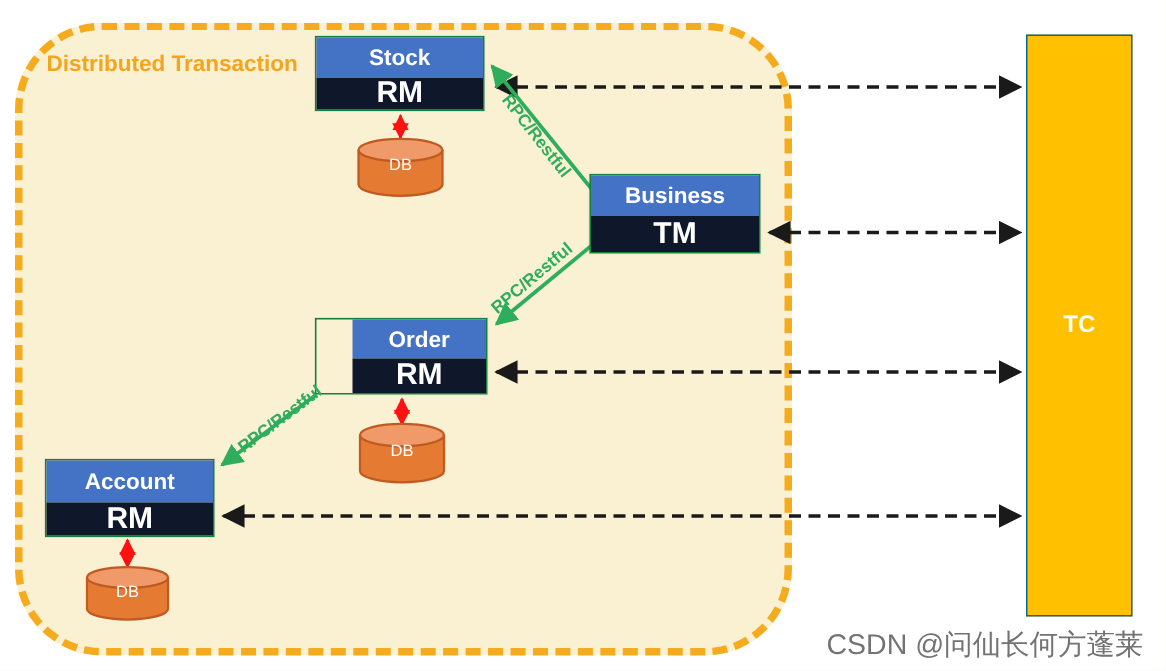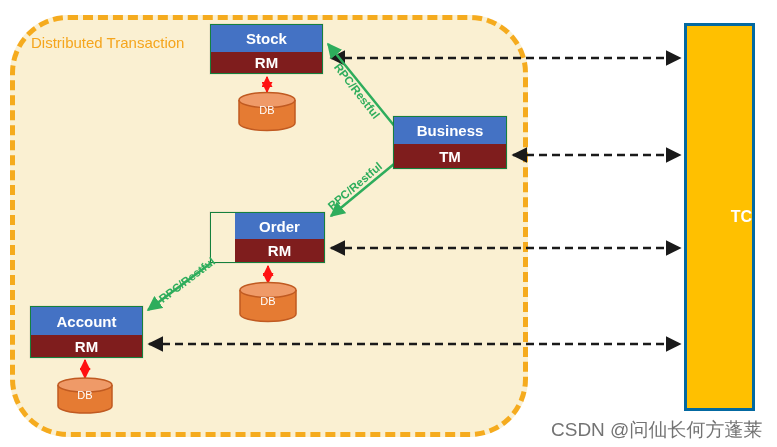--- a/index.html
+++ b/index.html
@@ -1,39 +1,39 @@
 <!DOCTYPE html>
 <html><head>
 <meta charset="utf-8">
 <style>
   html,body{margin:0;padding:0;background:#fff;}
   .canvas{position:relative;width:777px;height:447px;background:#ffffff;overflow:hidden;
           font-family:"Liberation Sans",sans-serif;}
   
   .dt-container{position:absolute;left:10px;top:15px;width:518px;height:422px;
     box-sizing:border-box;border:5px dashed #F5AB1E;border-radius:58px;background:#FAF0D2;}
-  .dt-title{position:absolute;left:31px;top:34px;font-size:15px;font-weight:normal;color:#F5A51D;white-space:nowrap;}
+  .dt-title{position:absolute;left:31px;top:34px;font-size:15px;font-weight:bold;color:#F5A51D;white-space:nowrap;}
   
   .svc{position:absolute;box-sizing:border-box;border:1px solid #15803d;box-shadow:0 0 0 0.5px rgba(0,0,0,0.1);}
   .svc .hd{background:#4472C4;color:#fff;font-weight:bold;font-size:15px;text-align:center;
            display:flex;align-items:center;justify-content:center;}
-  .svc .rl{background:#7f1d1d;color:#fff;font-weight:bold;font-size:15px;text-align:center;
+  .svc .rl{background:#0f172a;color:#fff;font-weight:bold;font-size:20px;text-align:center;
            display:flex;align-items:center;justify-content:center;}
   .svc-stock{left:210px;top:24px;width:113px;}
   .svc-stock .hd{height:27px;} .svc-stock .rl{height:21px;}
   .svc-business{left:393px;top:116px;width:114px;}
   .svc-business .hd{height:27px;} .svc-business .rl{height:24px;}
   .svc-order{left:210px;top:212px;width:115px;padding-left:24px;}
   .svc-order .hd{height:26px;} .svc-order .rl{height:23px;}
   .svc-account{left:30px;top:306px;width:113px;}
   .svc-account .hd{height:28px;} .svc-account .rl{height:22px;}
   
   .tc-box{position:absolute;left:684px;top:23px;width:71px;height:388px;box-sizing:border-box;
-    background:#FFC000;border:3px solid #0369a1;color:#fff;font-weight:bold;font-size:16px;
-    display:flex;align-items:center;justify-content:flex-end;}
+    background:#FFC000;border:1px solid #0369a1;color:#fff;font-weight:bold;font-size:16px;
+    display:flex;align-items:center;justify-content:center;}
   
   .overlay{position:absolute;left:0;top:0;width:777px;height:447px;}
   
   .db-label{position:absolute;width:56px;text-align:center;color:#fff;font-weight:normal;font-size:11px;}
   .db-label-stock{left:239px;top:104px;}
   .db-label-order{left:240px;top:295px;}
   .db-label-account{left:57px;top:389px;}
   
   .rpc-label{position:absolute;color:#2EAD5C;font-weight:bold;font-size:11.5px;white-space:nowrap;}
   .rpc-label-1{left:357px;top:91px;transform:translate(-50%,-50%) rotate(52deg);}

